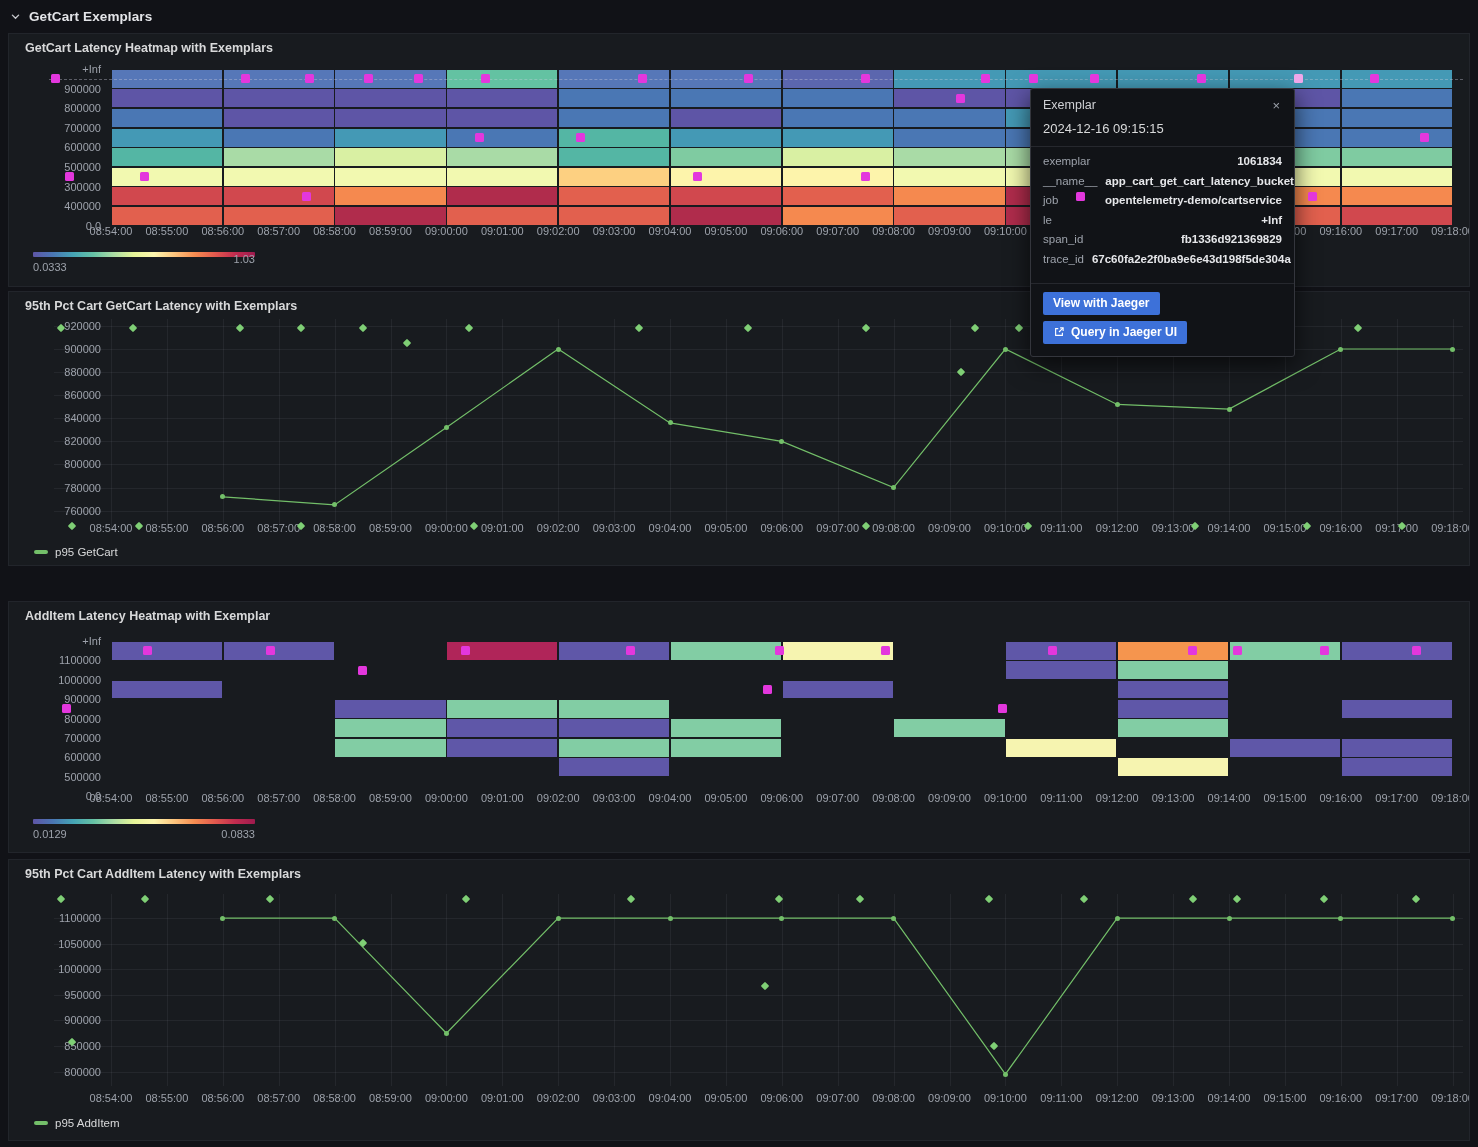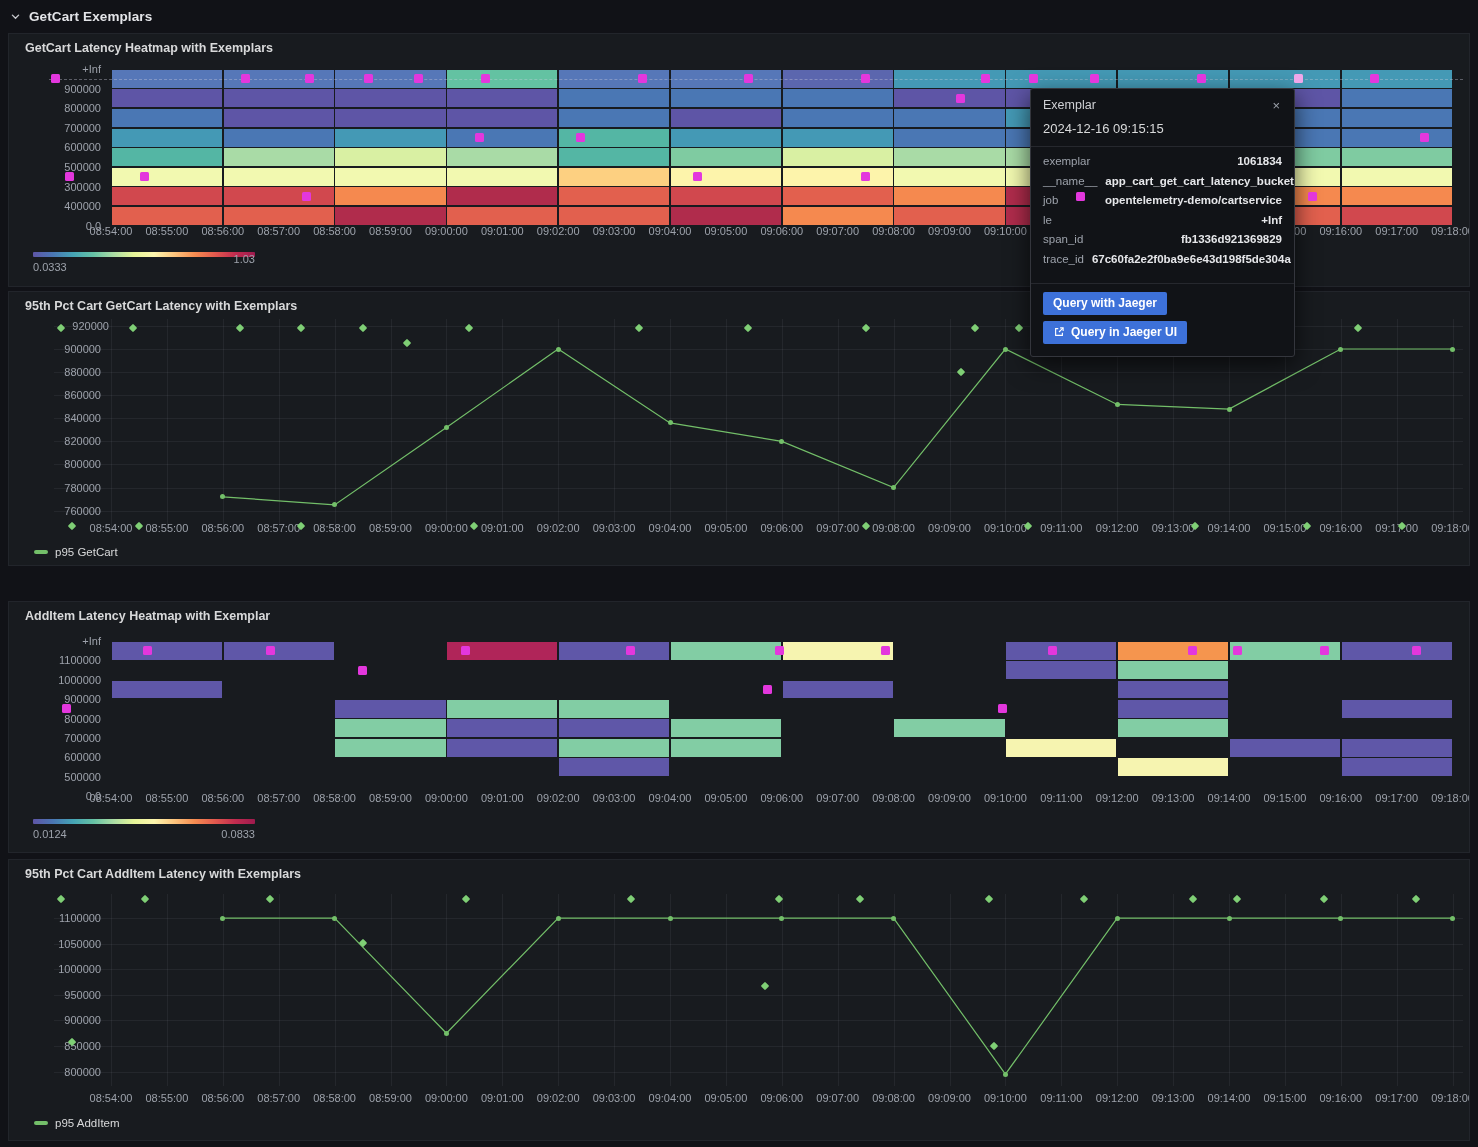--- a/index.html
+++ b/index.html
@@ -225,21 +225,21 @@
     <div class="hmark" style="left: 1067.37px; top: 157.9px; background: rgb(227, 55, 221);"></div>
     <div class="hmark" style="left: 1299.35px; top: 157.9px; background: rgb(227, 55, 221);"></div>
     <div class="cbar" style="left: 24px; top: 218px; width: 222px;"></div>
     <div class="cblab" style="left: 24px; top: 227px;">0.0333</div>
     <div class="cblab" style="left: 166px; top: 219px; width: 80px; text-align: right;">1.03</div>
   </div>
 
 <div class="panel" id="panel1" style="top:291px;height:275px">
   <div class="panel-title">95th Pct Cart GetCart Latency with Exemplars</div>
 <div class="gridh" style="left: 45px; width: 1409px; top: 33.9282px;"></div>
-    <div class="ylab" style="left: 16px; width: 84px; top: 27.9282px;">920000</div>
+    <div class="ylab" style="left: 8px; width: 84px; top: 27.9282px;">920000</div>
     <div class="gridh" style="left: 45px; width: 1409px; top: 57.0221px;"></div>
     <div class="ylab" style="left: 8px; width: 84px; top: 51.0221px;">900000</div>
     <div class="gridh" style="left: 45px; width: 1409px; top: 80.116px;"></div>
     <div class="ylab" style="left: 8px; width: 84px; top: 74.116px;">880000</div>
     <div class="gridh" style="left: 45px; width: 1409px; top: 103.21px;"></div>
     <div class="ylab" style="left: 8px; width: 84px; top: 97.2099px;">860000</div>
     <div class="gridh" style="left: 45px; width: 1409px; top: 126.304px;"></div>
     <div class="ylab" style="left: 8px; width: 84px; top: 120.304px;">840000</div>
     <div class="gridh" style="left: 45px; width: 1409px; top: 149.398px;"></div>
     <div class="ylab" style="left: 8px; width: 84px; top: 143.398px;">820000</div>
@@ -433,21 +433,21 @@
     <div class="hmark" style="left: 1039.41px; top: 44.2px; background: rgb(227, 55, 221);"></div>
     <div class="hmark" style="left: 1179.16px; top: 44.2px; background: rgb(227, 55, 221);"></div>
     <div class="hmark" style="left: 1223.88px; top: 44.2px; background: rgb(227, 55, 221);"></div>
     <div class="hmark" style="left: 1310.53px; top: 44.2px; background: rgb(227, 55, 221);"></div>
     <div class="hmark" style="left: 1402.77px; top: 44.2px; background: rgb(227, 55, 221);"></div>
     <div class="hmark" style="left: 349.05px; top: 63.6px; background: rgb(227, 55, 221);"></div>
     <div class="hmark" style="left: 754.325px; top: 83px; background: rgb(227, 55, 221);"></div>
     <div class="hmark" style="left: 52.78px; top: 102.4px; background: rgb(227, 55, 221);"></div>
     <div class="hmark" style="left: 989.105px; top: 102.4px; background: rgb(227, 55, 221);"></div>
     <div class="cbar" style="left: 24px; top: 217px; width: 222px;"></div>
-    <div class="cblab" style="left: 24px; top: 226px;">0.0124</div>
+    <div class="cblab" style="left: 24px; top: 226px;">0.0129</div>
     <div class="cblab" style="left: 166px; top: 226px; width: 80px; text-align: right;">0.0833</div>
   </div>
 
 <div class="panel" id="panel3" style="top:859px;height:282px">
   <div class="panel-title">95th Pct Cart AddItem Latency with Exemplars</div>
 <div class="gridh" style="left: 45px; width: 1409px; top: 58.064px;"></div>
     <div class="ylab" style="left: 8px; width: 84px; top: 52.064px;">1100000</div>
     <div class="gridh" style="left: 45px; width: 1409px; top: 83.664px;"></div>
     <div class="ylab" style="left: 8px; width: 84px; top: 77.664px;">1050000</div>
     <div class="gridh" style="left: 45px; width: 1409px; top: 109.264px;"></div>
@@ -576,21 +576,21 @@
         <span class="tt-key">span_id</span>
         <span class="tt-val">fb1336d921369829</span>
       </div>
       <div class="tt-row">
         <span class="tt-key">trace_id</span>
         <span class="tt-val">67c60fa2e2f0ba9e6e43d198f5de304a</span>
       </div>
     </div>
   <div class="tt-div"></div>
   <button class="tt-btn">
-    <span>Query with Jaeger</span>
+    <span>View with Jaeger</span>
   </button>
   <button class="tt-btn">
     <span style="display:flex">
       <svg width="12" height="12" viewBox="0 0 16 16" fill="none" stroke="#fff" stroke-width="1.5">
         <path d="M7 3.5H3.5v9h9V9"></path>
           <path d="M9.5 2.5h4v4"></path>
           <path d="M13.2 2.8L8 8"></path>
       </svg>
     </span>
     <span>Query in Jaeger UI</span>

